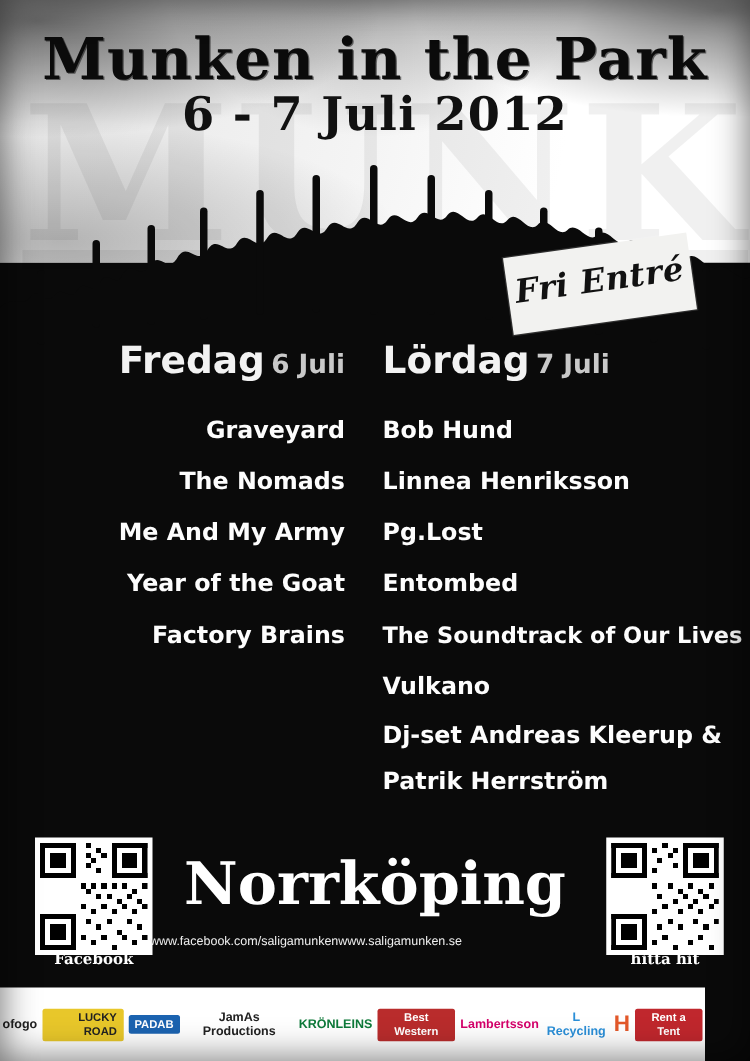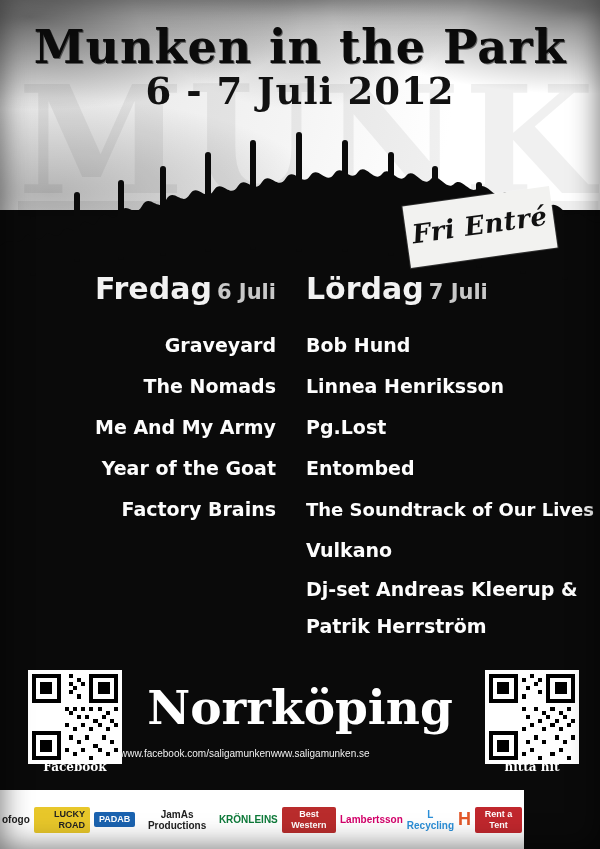--- a/index.html
+++ b/index.html
@@ -236,21 +236,21 @@
     font-family: "Liberation Sans", sans-serif;
     font-size: 10px;
     color: #f0f0f0;
   }
 
   
   .sponsors {
     position: absolute;
     left: 0;
     top: 790px;
-    width: 524px;
+    width: 564px;
     height: 59px;
     background: #ffffff;
     display: flex;
     align-items: center;
     z-index: 9;
   }
   .sp {
     flex: 1 1 auto;
     text-align: center;
     font-family: "Liberation Sans", sans-serif;

